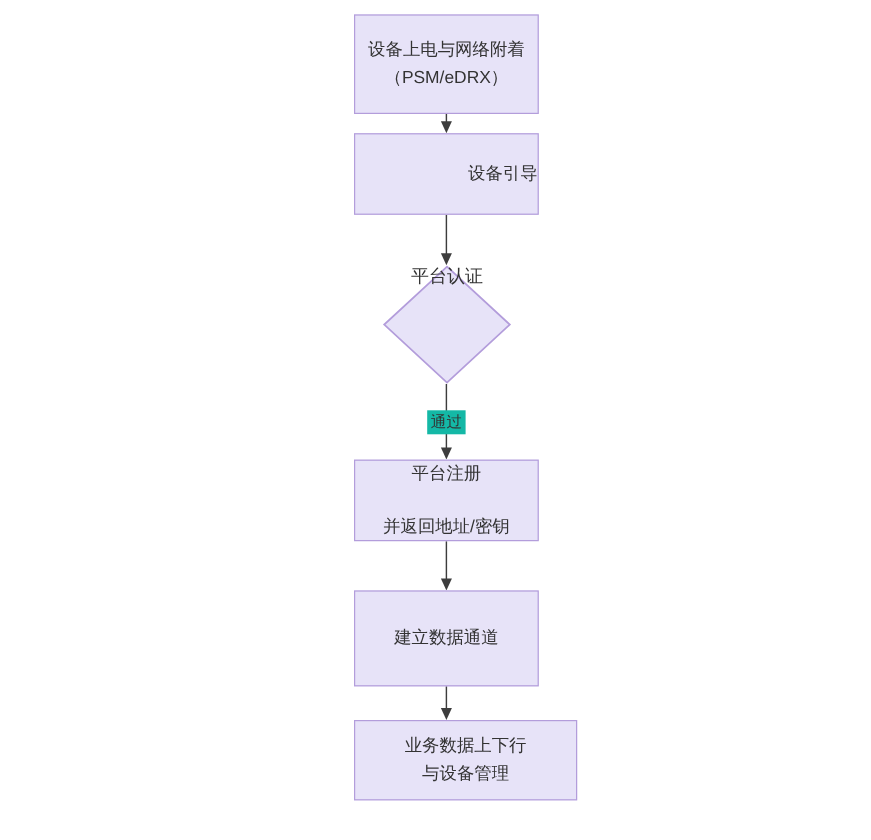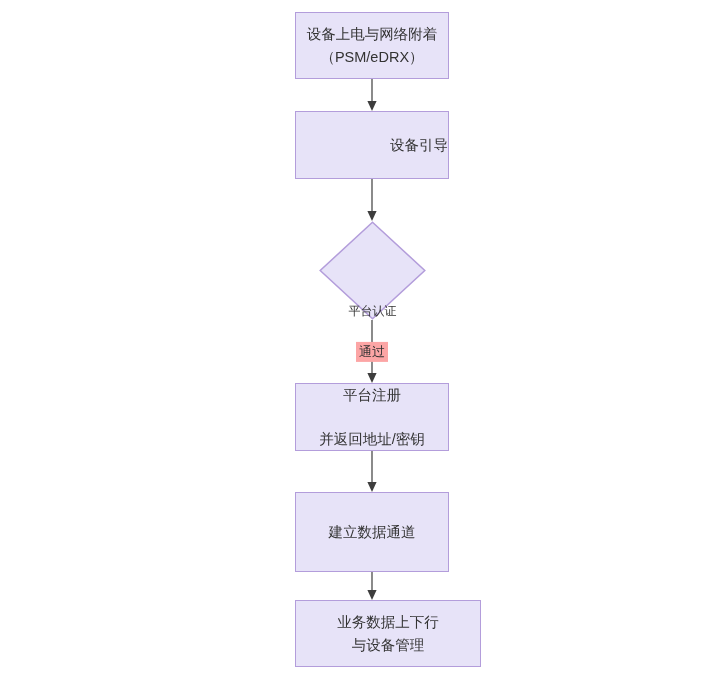--- a/index.html
+++ b/index.html
@@ -45,40 +45,40 @@
   .diamond-wrap svg {
     display: block;
   }
   .diamond-label {
     position: absolute;
     left: 0;
     top: 0;
     width: 100%;
     height: 100%;
     display: flex;
-    align-items: flex-end;
+    align-items: flex-start;
     justify-content: center;
     color: #333333;
-    font-size: 12px;
+    font-size: 15px;
     text-align: center;
     white-space: nowrap;
     pointer-events: none;
   }
   .connector {
     position: absolute;
     z-index: 1;
   }
   .connector svg {
     display: block;
     overflow: visible;
   }
   .edge-label {
     position: absolute;
     z-index: 4;
-    background: #fca5a5;
+    background: #14b8a6;
     color: #333333;
     font-size: 13px;
     line-height: 1.4;
     padding: 1px 3px;
     white-space: nowrap;
     transform: translate(-50%, -50%);
   }
 </style>
 </head>
 <body>
@@ -114,21 +114,21 @@
     </svg>
   </div>
 
   <div class="connector" style="left:362px; top:560px; width:20px; height:42px;">
     <svg width="20" height="42" viewBox="0 0 20 42">
       <line x1="10" y1="0" x2="10" y2="33" stroke="#3d3d3d" stroke-width="1.2"></line>
       <polygon points="10,40 5.4,30 14.6,30" fill="#3d3d3d"></polygon>
     </svg>
   </div>
 
-  <div class="node" style="left:295px; top:12px; width:154px; height:67px;">
+  <div class="node" style="left:295px; top:12px; width:154px; height:83px;">
     <span class="line">设备上电与网络附着</span>
     <span class="line">（PSM/eDRX）</span>
   </div>
 
   <div class="node" style="left:295px; top:111px; width:154px; height:68px;align-items:flex-end;">
     <span class="line">设备引导</span>
   </div>
 
   <div class="diamond-wrap" style="left:319px; top:221px; width:107px; height:99px;">
     <svg width="107" height="99" viewBox="0 0 107 99">

